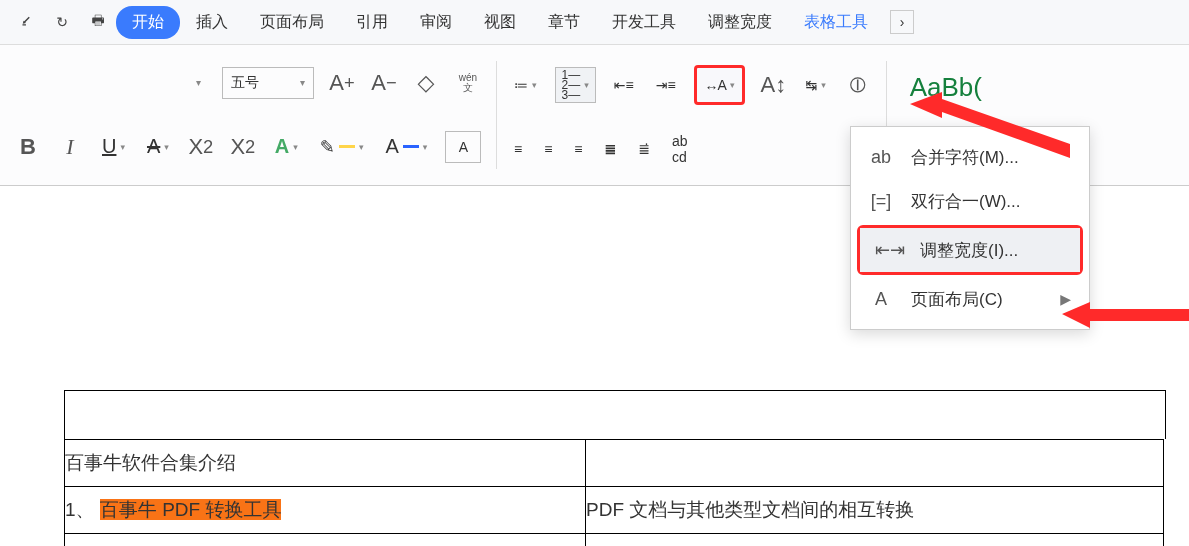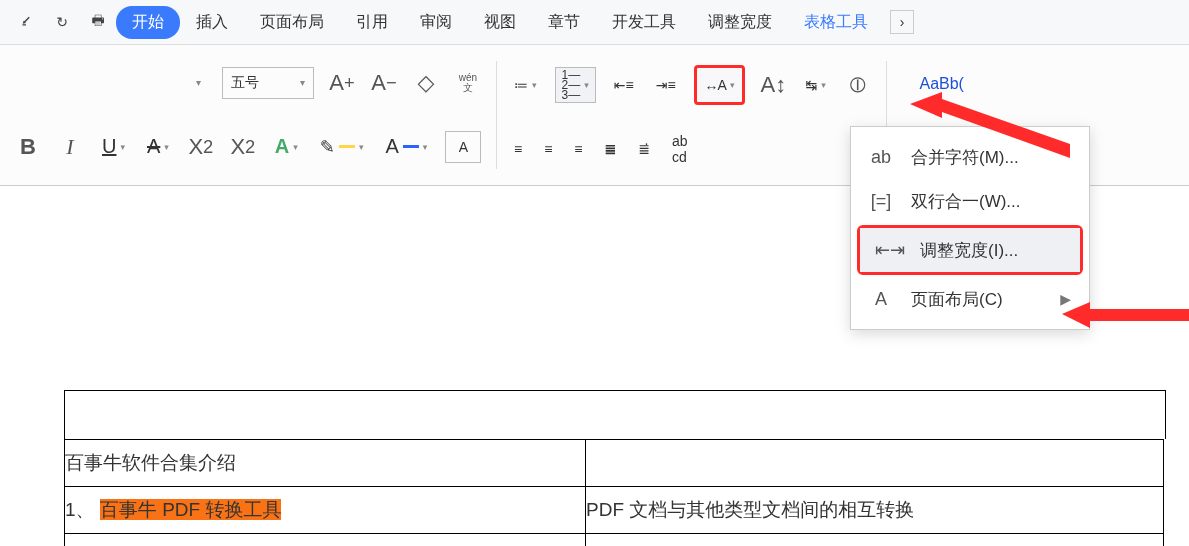--- a/index.html
+++ b/index.html
@@ -19,21 +19,21 @@
 .fontsel{border:1px solid transparent;height:30px;min-width:180px;display:flex;align-items:center;justify-content:flex-end;padding:0 6px;color:#555}
 .fontsel .car{margin-left:auto;font-size:10px;color:#888}
 .sizesel{border:1px solid #bbb;height:30px;min-width:74px;display:flex;align-items:center;padding:0 8px;justify-content:space-between}
 .sizesel .car{font-size:10px;color:#888}
 .iconbtn{display:flex;align-items:center;gap:2px;height:34px;padding:0 4px}
 .dd{font-size:9px;color:#888;margin-left:2px}
 .iconbox{border:1px solid #bbb;width:34px;height:30px;display:flex;align-items:center;justify-content:center}
 .numlist{border:1px solid #bbb;background:#f0f2f5;padding:3px 6px;display:flex;align-items:center;height:28px}
 .charscale{border:2px solid #b9b9cf;background:#f8f8fb;padding:3px 8px;display:flex;align-items:center;height:28px}
 .hl-red{border:3px solid #ff2a2a;border-radius:4px}
-.styleprev{min-width:64px;padding:4px 10px;font-size:16px;color:#1d4ed8;display:flex;align-items:center;justify-content:center}
+.styleprev{min-width:64px;padding:4px 10px;font-size:26px;color:#15803d;display:flex;align-items:center;justify-content:center}
 .stylelabel{text-align:center;font-size:16px;color:#444}
 .menu{position:absolute;left:850px;top:126px;width:238px;background:#fff;border:1px solid #ccc;box-shadow:0 4px 14px rgba(0,0,0,.15);padding:8px 0;z-index:50}
 .menu .mi{display:flex;align-items:center;height:44px;padding:0 18px;font-size:17px;color:#333;gap:18px;cursor:pointer}
 .menu .mi .micon{width:24px;display:flex;align-items:center;justify-content:center;color:#555;font-size:18px}
 .menu .mi .arr{margin-left:auto;font-size:14px;color:#777}
 .menu .mi.hl{background:#eef0f3}
 .menu .group-hl{border:3px solid #ff2a2a;border-radius:6px;margin:2px 6px}
 .arrow-red{position:absolute;pointer-events:none;z-index:60}
 .doc{position:absolute;left:64px;top:390px;right:0}
 table.dtab{border-collapse:collapse;width:1100px;font-size:19px}

